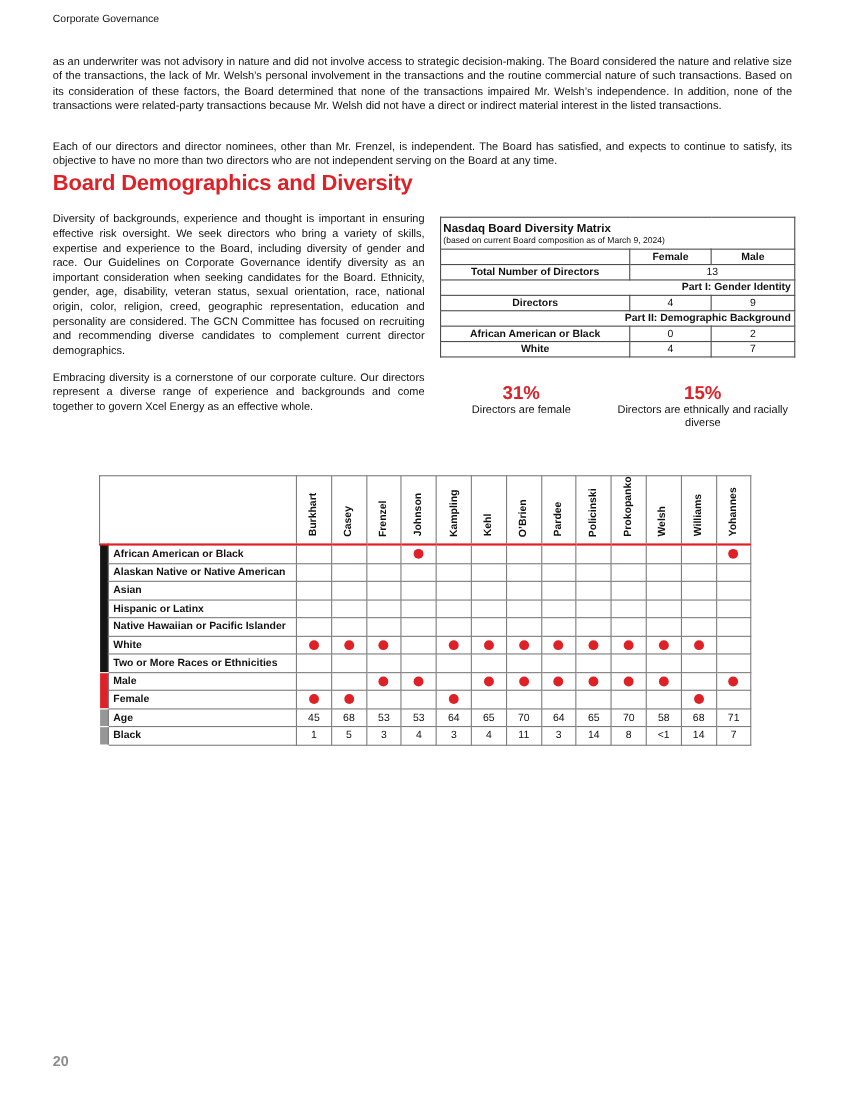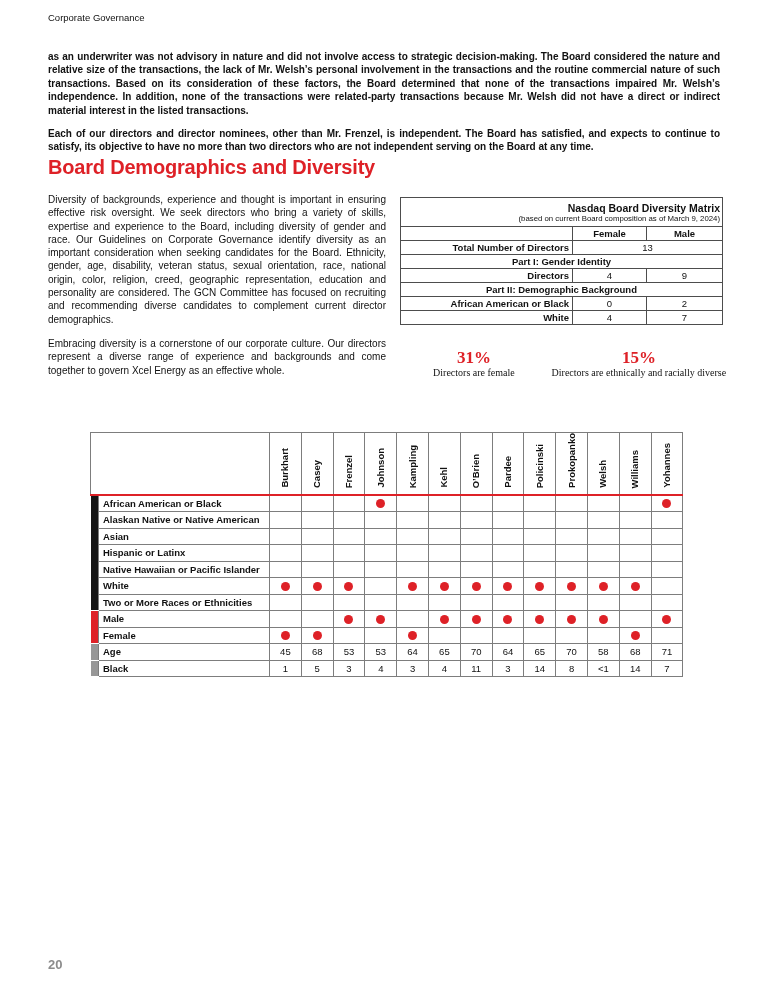--- a/index.html
+++ b/index.html
@@ -11,46 +11,46 @@
     --nq-border:#4d4d4d;
   }
   *{box-sizing:border-box;}
   html,body{margin:0;padding:0;}
   body{
     width:768px;height:1000px;position:relative;background:#ffffff;
     font-family:"Liberation Sans",sans-serif;color:#111;
     -webkit-font-smoothing:antialiased;
   }
   .eyebrow{position:absolute;left:48px;top:12px;font-size:9.5px;color:#111;}
-  .p-top{position:absolute;left:48px;width:672px;font-size:10px;line-height:13.4px;text-align:justify;font-weight:bold;}
+  .p-top{position:absolute;left:48px;width:672px;font-size:10px;line-height:13.4px;text-align:justify;}
   #para-underwriter{top:40px;}
   #para-independence{top:117px;}
   .section-heading{
     position:absolute;left:48px;top:156px;margin:0;
     font-size:20px;font-weight:bold;color:var(--red);letter-spacing:-0.2px;
   }
   .left-col{position:absolute;left:48px;top:193px;width:338px;font-size:10px;line-height:13.3px;text-align:justify;}
   .left-col p{margin:0 0 11px 0;}
 
   
   table.nasdaq{
     position:absolute;left:400px;top:197px;width:322px;
     border-collapse:collapse;font-size:9.5px;table-layout:fixed;
   }
   table.nasdaq td{border:1px solid var(--nq-border);padding:1px 3px;height:13px;}
-  table.nasdaq .nq-titlecell{text-align:right;padding:4px 2px 3px 2px;}
+  table.nasdaq .nq-titlecell{text-align:left;padding:4px 2px 3px 2px;}
   .nq-title{font-size:10.5px;font-weight:bold;line-height:12px;}
   .nq-sub{font-size:7.8px;line-height:9px;}
   table.nasdaq .nq-colhead{font-weight:bold;text-align:center;}
-  table.nasdaq .nq-label{font-weight:bold;text-align:right;}
-  table.nasdaq .nq-section{font-weight:bold;text-align:center;}
+  table.nasdaq .nq-label{font-weight:bold;text-align:center;}
+  table.nasdaq .nq-section{font-weight:bold;text-align:right;}
   table.nasdaq .nq-val{text-align:center;}
 
   
-  .stats{position:absolute;left:398px;top:348px;width:330px;display:flex;font-family:Liberation Serif, serif;}
+  .stats{position:absolute;left:398px;top:348px;width:330px;display:flex;}
   .stat{text-align:center;}
   .stat:nth-child(1){width:46%;}
   .stat:nth-child(2){width:54%;}
   .stat-value{font-size:17px;font-weight:bold;color:var(--red);line-height:19px;}
   .stat-label{font-size:10px;line-height:12px;color:#111;}
 
   
   table.matrix{
     position:absolute;left:90px;top:432px;width:592px;
     border-collapse:collapse;table-layout:fixed;font-size:9.5px;

